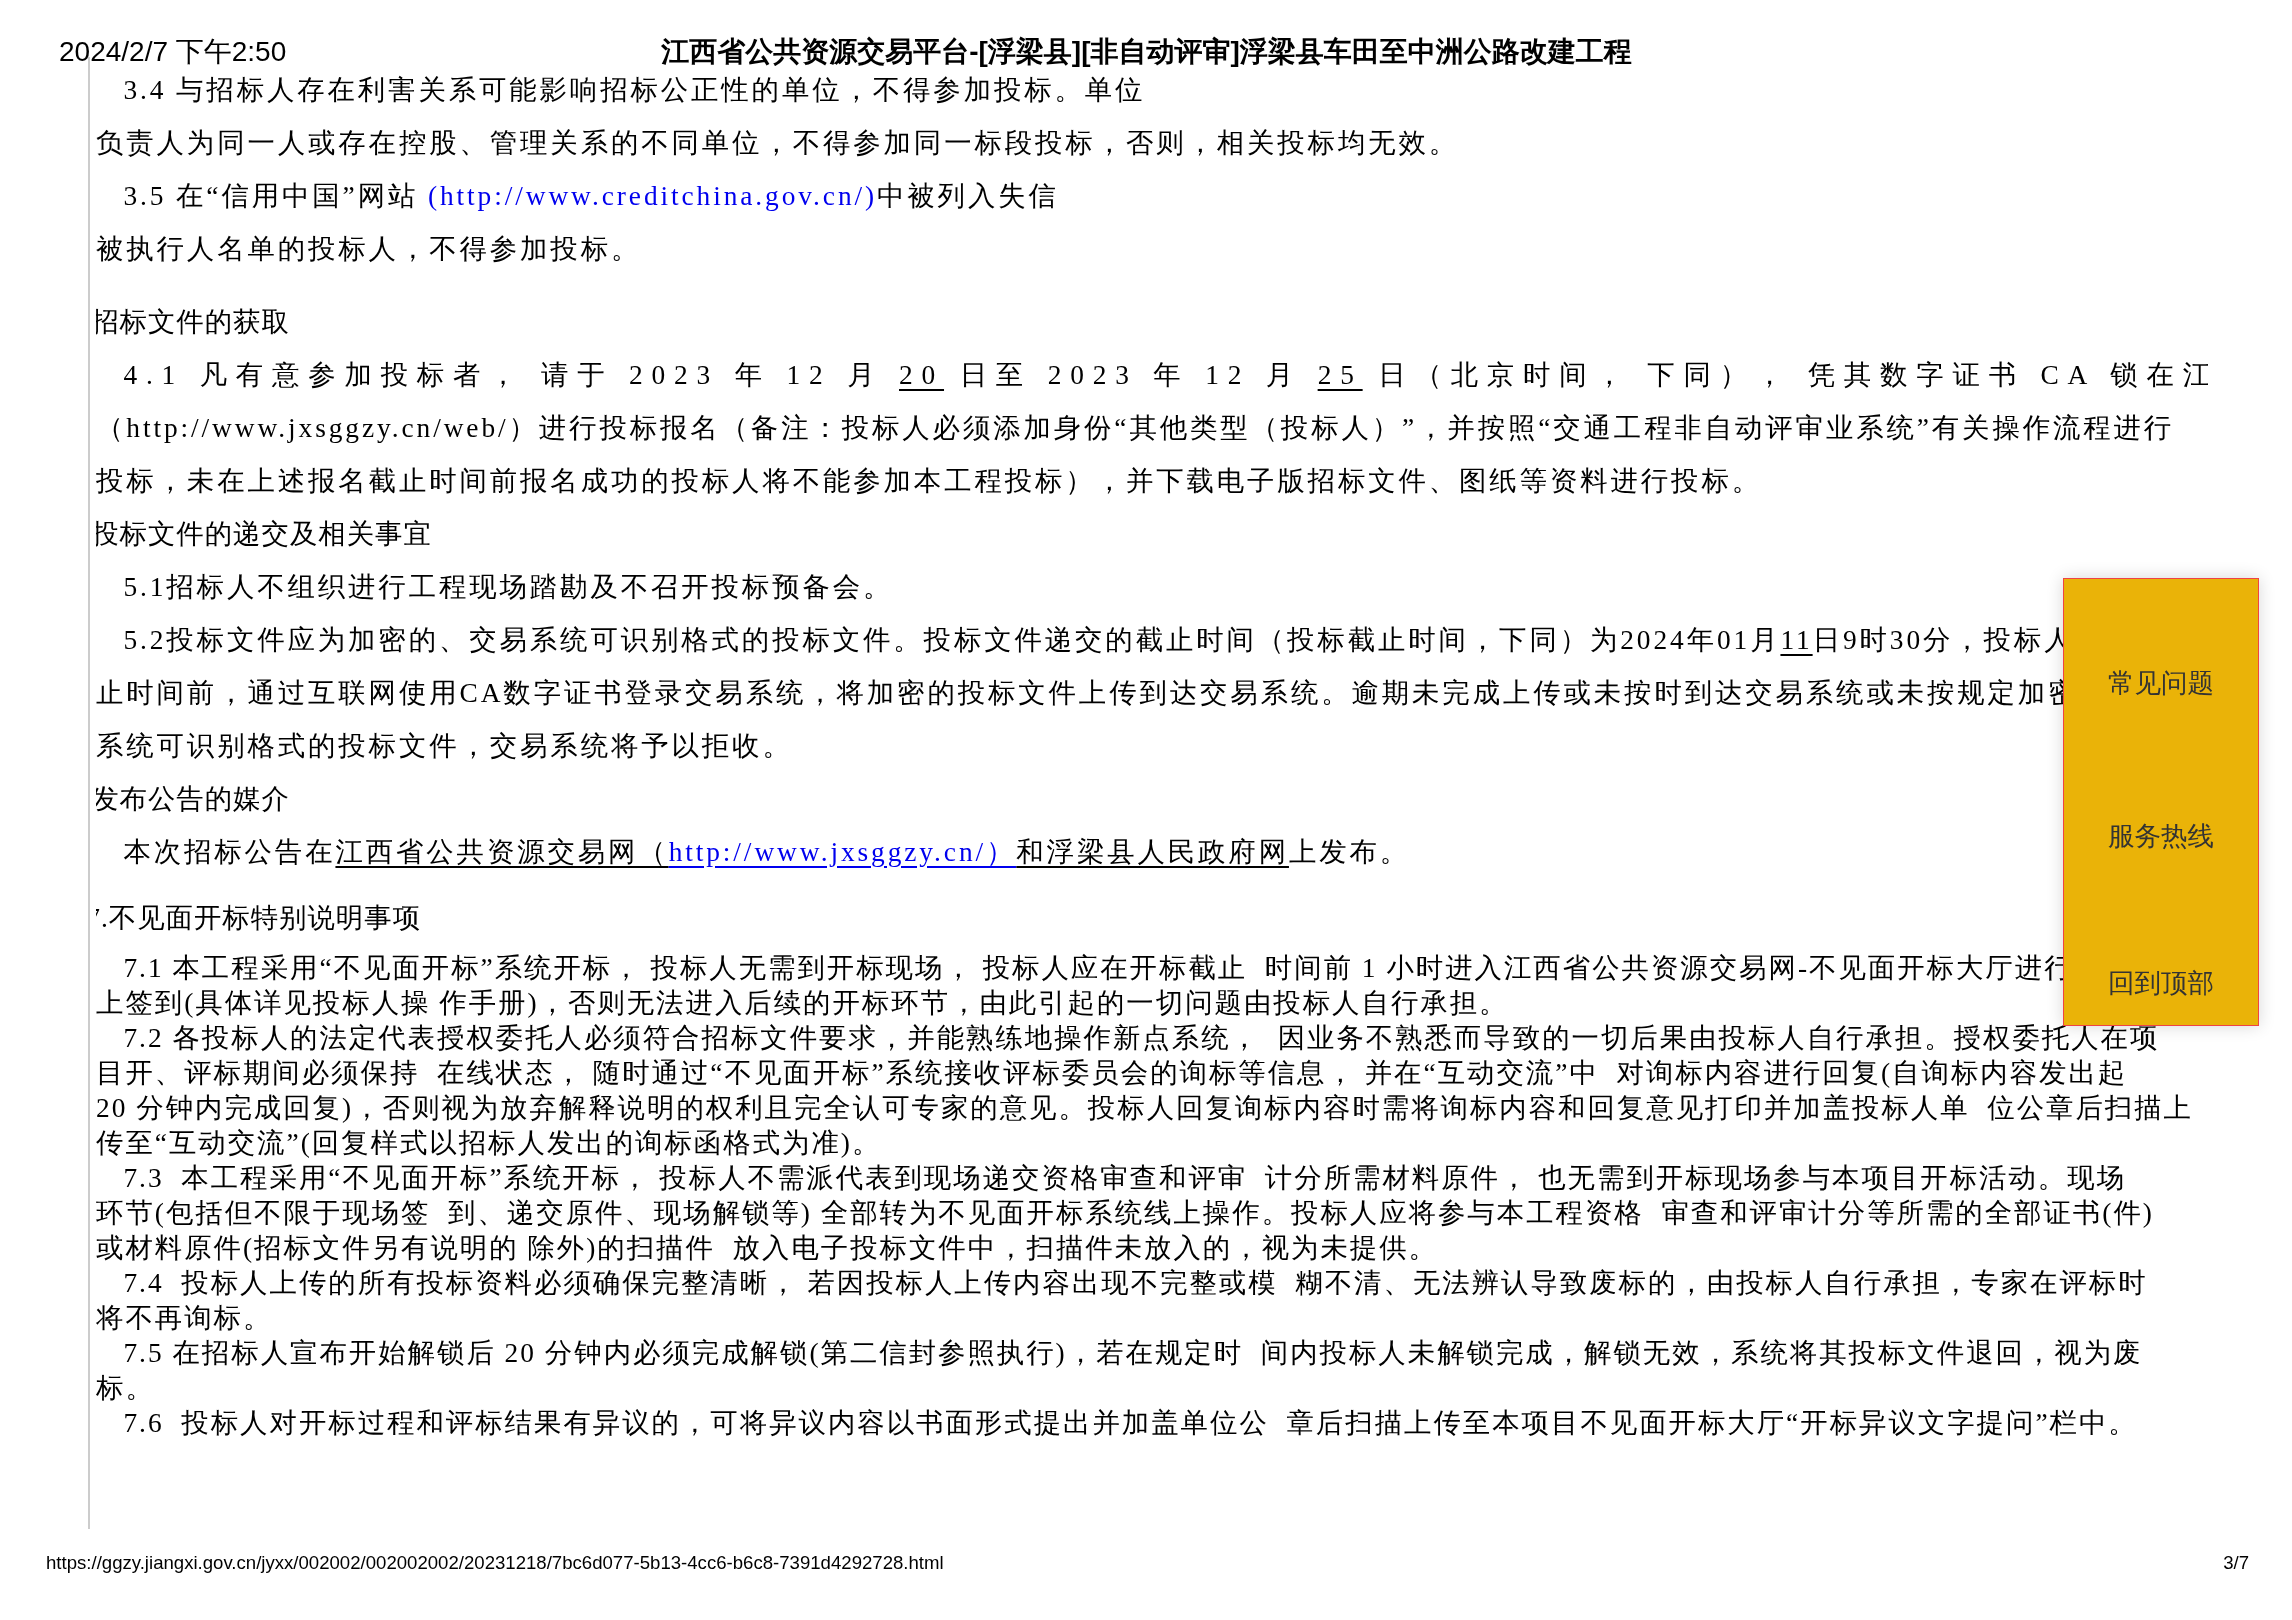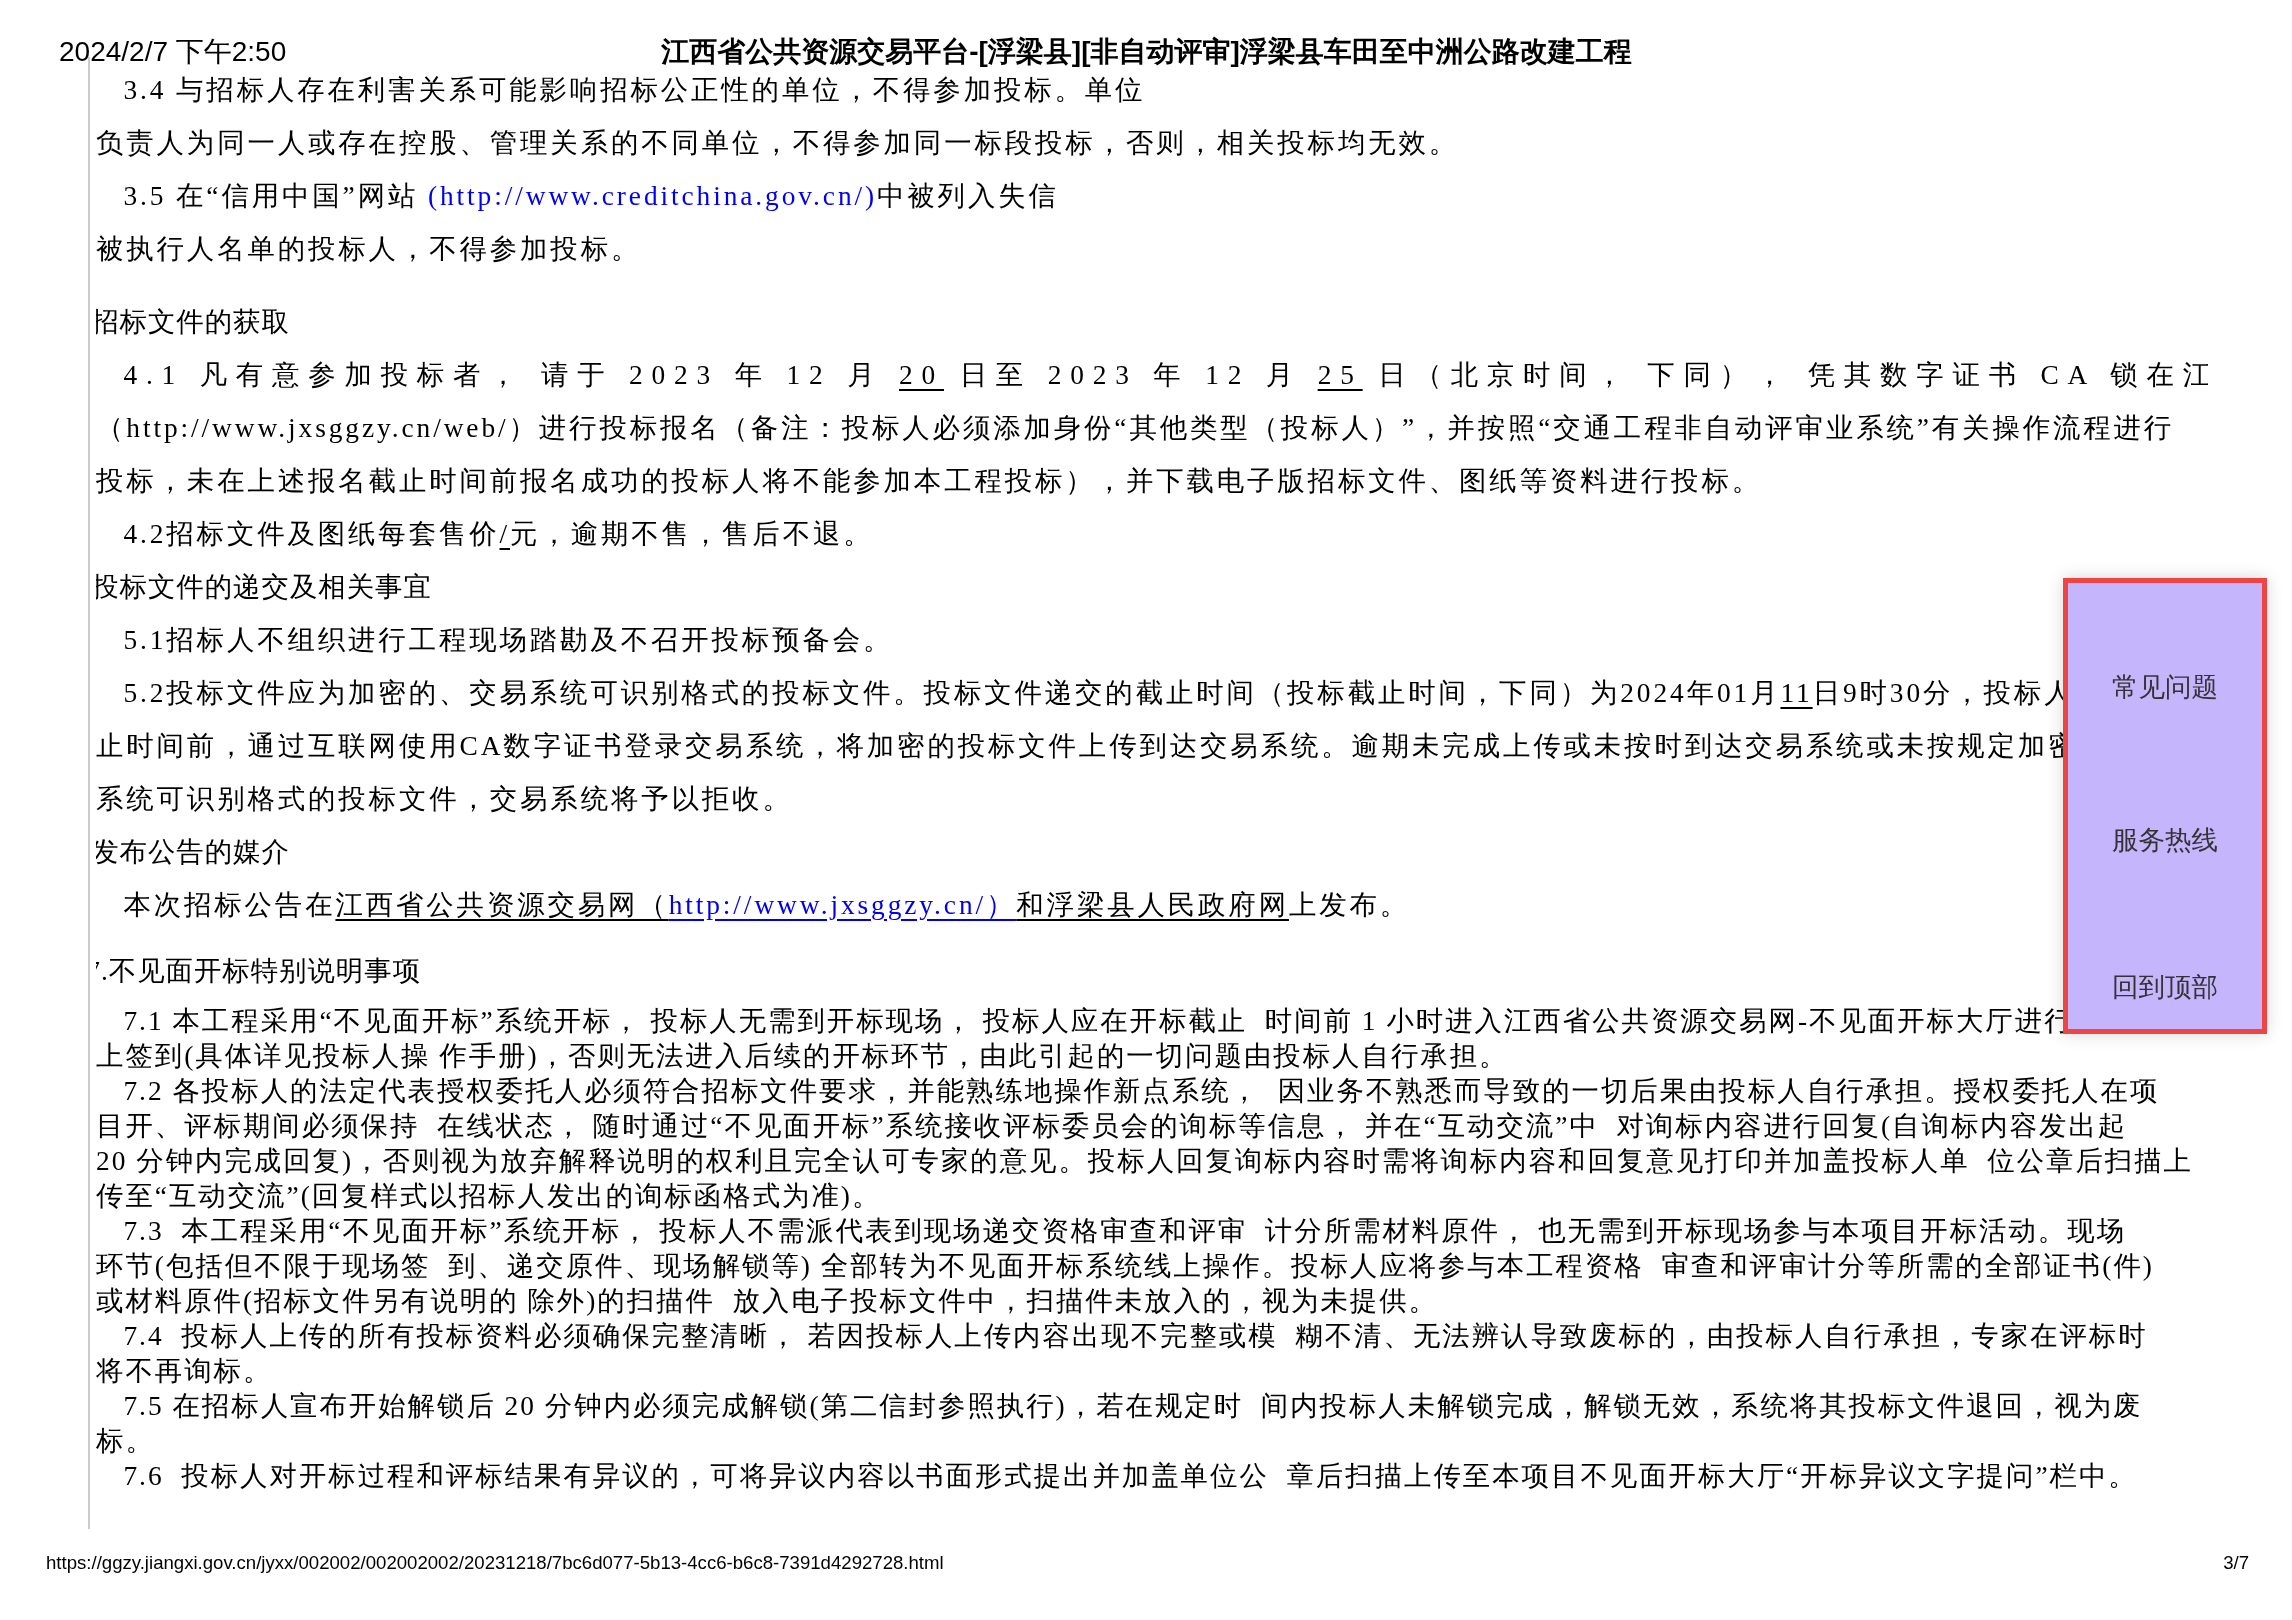--- a/index.html
+++ b/index.html
@@ -25,22 +25,22 @@
   .first{padding-left:27.4px;}
   .head{margin-left:-27.4px;letter-spacing:1px;}
   .h7{margin-left:-9.8px;margin-top:13.7px;letter-spacing:1px;}
   .gt{margin-top:19.6px;}
   .mt6{margin-top:5.9px;}
   .sp1{letter-spacing:8.8px;}
   span.u{text-decoration:underline;text-underline-offset:4.9px;}
   span.link{color:#0000ee;}
   span.ulink{color:#0000ee;text-decoration:underline;text-underline-offset:4.9px;}
   
-  .panel{position:absolute;left:2063px;top:578px;width:194px;height:446px;background:#c4b5fd;
-    border:5px solid #ef4444;box-shadow:0 0 15.7px rgba(0,0,0,.16);
+  .panel{position:absolute;left:2063px;top:578px;width:194px;height:446px;background:#eab308;
+    border:1px solid #ef4444;box-shadow:0 0 15.7px rgba(0,0,0,.16);
     font-family:"Liberation Sans","DejaVu Sans",sans-serif;}
   .panel-item{position:absolute;left:0;width:100%;text-align:center;font-size:26.5px;
     line-height:27.4px;color:#333;cursor:pointer;}
   #pi0{top:91px;} #pi1{top:244px;} #pi2{top:391px;}
 </style>
 </head>
 <body>
 
 <div class="print-header">
   <span class="ph-datetime">2024/2/7 下午2:50</span>
@@ -51,21 +51,20 @@
 
 <div class="doc">
     <div class="line wide first"><span>3.4 与招标人存在利害关系可能影响招标公正性的单位，不得参加投标。单位</span></div>
     <div class="line wide"><span>负责人为同一人或存在控股、管理关系的不同单位，不得参加同一标段投标，否则，相关投标均无效。</span></div>
     <div class="line wide first"><span>3.5 在“信用中国”网站 </span><span class="link">(http://www.creditchina.gov.cn/)</span><span>中被列入失信</span></div>
     <div class="line wide"><span>被执行人名单的投标人，不得参加投标。</span></div>
     <div class="line wide head gt"><span>4.招标文件的获取</span></div>
     <div class="line wide first sp1"><span>4.1 凡有意参加投标者， 请于 2023 年 12 月 </span><span class="u">20</span><span> 日至 2023 年 12 月 </span><span class="u">25</span><span> 日（北京时间， 下同）， 凭其数字证书 CA 锁在江西省公共资源交易系统</span></div>
     <div class="line wide"><span>（http://www.jxsggzy.cn/web/）进行投标报名（备注：投标人必须添加身份“其他类型（投标人）”，并按照“交通工程非自动评审业系统”有关操作流程进行</span></div>
     <div class="line wide"><span>投标，未在上述报名截止时间前报名成功的投标人将不能参加本工程投标），并下载电子版招标文件、图纸等资料进行投标。</span></div>
-    <div class="line wide first"><span>4.2招标文件及图纸每套售价</span><span class="u">/</span><span>元，逾期不售，售后不退。</span></div>
     <div class="line wide head"><span>5.投标文件的递交及相关事宜</span></div>
     <div class="line wide first"><span>5.1招标人不组织进行工程现场踏勘及不召开投标预备会。</span></div>
     <div class="line wide first"><span>5.2投标文件应为加密的、交易系统可识别格式的投标文件。投标文件递交的截止时间（投标截止时间，下同）为2024年01月</span><span class="u">11</span><span>日9时30分，投标人应于投标截</span></div>
     <div class="line wide"><span>止时间前，通过互联网使用CA数字证书登录交易系统，将加密的投标文件上传到达交易系统。逾期未完成上传或未按时到达交易系统或未按规定加密或未加密的、非交易</span></div>
     <div class="line wide"><span>系统可识别格式的投标文件，交易系统将予以拒收。</span></div>
     <div class="line wide head"><span>6.发布公告的媒介</span></div>
     <div class="line wide first"><span>本次招标公告在</span><span class="u">江西省公共资源交易网（</span><span class="ulink">http://www.jxsggzy.cn/）</span><span class="u">和浮梁县人民政府网</span><span>上发布。</span></div>
     <div class="line wide h7"><span>7.不见面开标特别说明事项</span></div>
     <div class="line tight first mt6"><span>7.1 本工程采用“不见面开标”系统开标， 投标人无需到开标现场， 投标人应在开标截止  时间前 1 小时进入江西省公共资源交易网-不见面开标大厅进行网</span></div>
     <div class="line tight"><span>上签到(具体详见投标人操 作手册)，否则无法进入后续的开标环节，由此引起的一切问题由投标人自行承担。</span></div>

